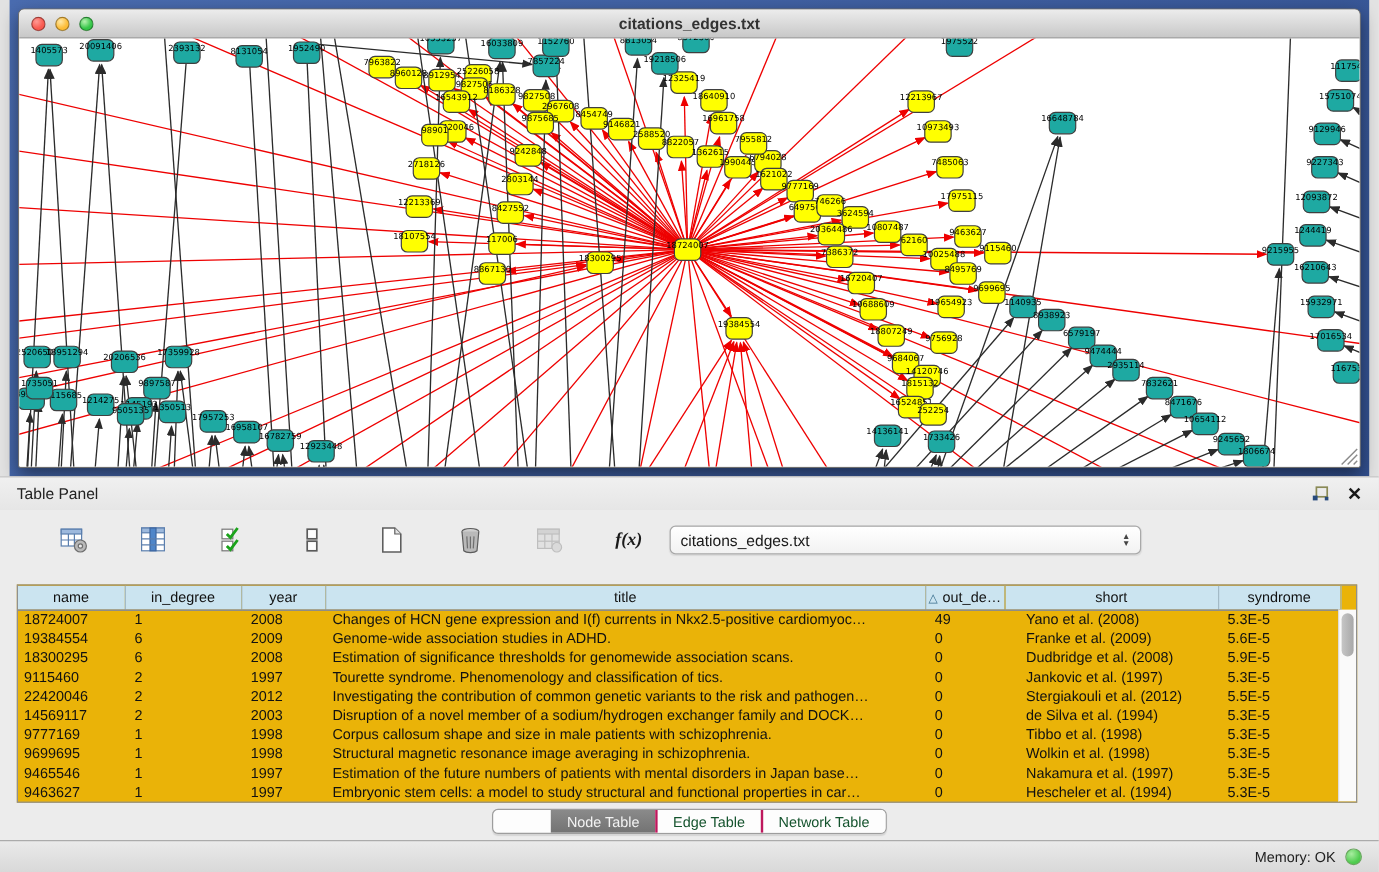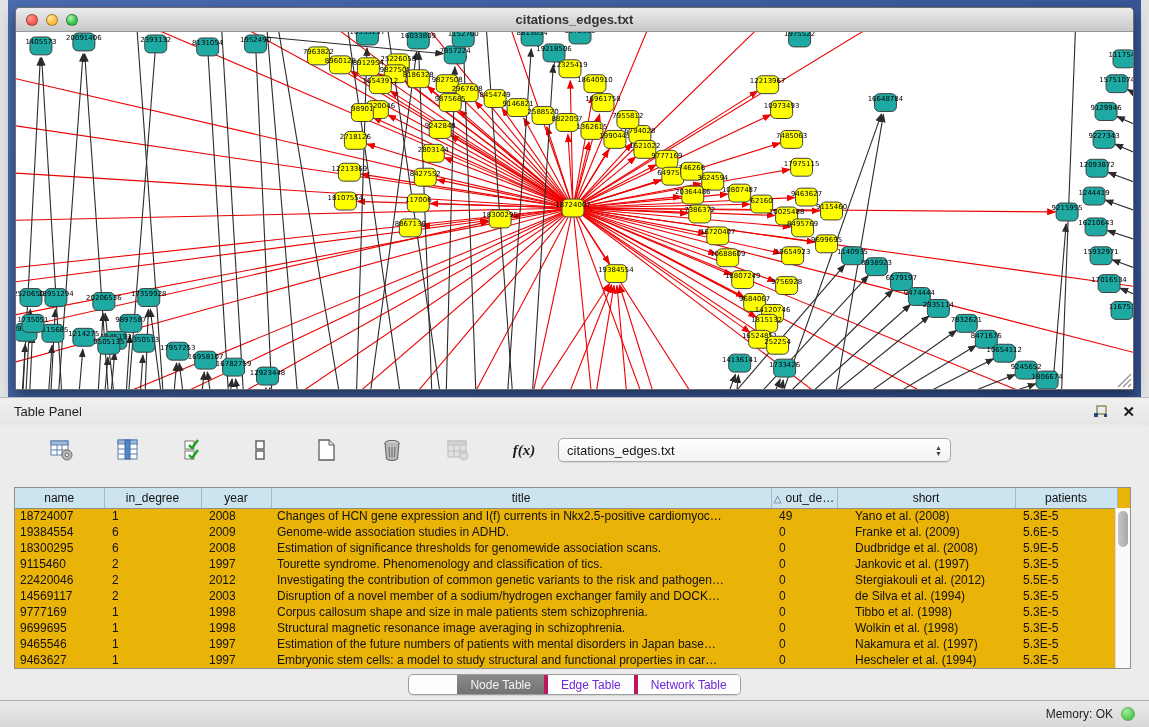--- a/index.html
+++ b/index.html
@@ -57,22 +57,22 @@
   table.data td.c3 { padding-left:6px; }
   table.data td.c5 { padding-left:18px; }
   .vscroll { position:absolute; right:0; top:20px; bottom:0; width:15px; background:#fafafa;
     border-left:1px solid #dcdcdc; }
   .vscroll .thumb { position:absolute; left:2px; top:3px; width:10px; height:36px;
     background:linear-gradient(90deg,#c6c6c6,#a8a8a8); border-radius:6px; }
 
   .tabs-bar { position:absolute; left:0; right:0; top:276px; display:flex; justify-content:center; }
   .segmented { display:flex; border:1px solid #9d9d9d; border-radius:5px; overflow:hidden;
     background:#fdfdfd; height:21px; box-shadow:0 1px 1px rgba(0,0,0,.1); }
-  .segment { padding:0 13px; font-size:12px; line-height:20px; color:#6d28d9; background:#fdfdfd;
-    border-left:4px solid #be185d; }
+  .segment { padding:0 13px; font-size:12px; line-height:20px; color:#14532d; background:#fdfdfd;
+    border-left:2px solid #be185d; }
   .segment:first-child { border-left:none;margin-left:48px; }
   .segment.active { background:linear-gradient(#8a8a8a,#737373); color:#f3f3f3; }
 
   
   .status-bar { position:absolute; left:0; top:700px; width:1149px; height:27px;
     background:linear-gradient(#eaeaea,#d8d8d8); border-top:1px solid #ababab;
     display:flex; align-items:center; justify-content:flex-end; padding-right:14px; gap:8px; }
   .status-bar .mem { font-size:12px; color:#222; }
   .mem-dot { width:14px; height:14px; border-radius:50%;
     background:radial-gradient(circle at 35% 30%, #a8eda0, #4ecc4e 65%); border:1px solid #6aa85f; }
@@ -845,21 +845,21 @@
           <col style="width:102px">
         </colgroup>
         <thead>
           <tr id="header-row">
               <th>name</th>
               <th>in_degree</th>
               <th>year</th>
               <th>title</th>
               <th><span class="sort">△</span>out_de…</th>
               <th>short</th>
-              <th>patients</th>
+              <th>syndrome</th>
             </tr>
         </thead>
         <tbody id="table-body">
             <tr>
               <td class="c0">18724007</td>
               <td class="c1">1</td>
               <td class="c2">2008</td>
               <td class="c3">Changes of HCN gene expression and I(f) currents in Nkx2.5-positive cardiomyoc…</td>
               <td class="c4">49</td>
               <td class="c5">Yano et al. (2008)</td>
@@ -907,21 +907,21 @@
               <td class="c2">2003</td>
               <td class="c3">Disruption of a novel member of a sodium/hydrogen exchanger family and DOCK…</td>
               <td class="c4">0</td>
               <td class="c5">de Silva et al. (1994)</td>
               <td class="c6">5.3E-5</td>
             </tr>
             <tr>
               <td class="c0">9777169</td>
               <td class="c1">1</td>
               <td class="c2">1998</td>
-              <td class="c3">Corpus callosum shape and size in male patients stem schizophrenia.</td>
+              <td class="c3">Corpus callosum shape and size in male patients with schizophrenia.</td>
               <td class="c4">0</td>
               <td class="c5">Tibbo et al. (1998)</td>
               <td class="c6">5.3E-5</td>
             </tr>
             <tr>
               <td class="c0">9699695</td>
               <td class="c1">1</td>
               <td class="c2">1998</td>
               <td class="c3">Structural magnetic resonance image averaging in schizophrenia.</td>
               <td class="c4">0</td>

